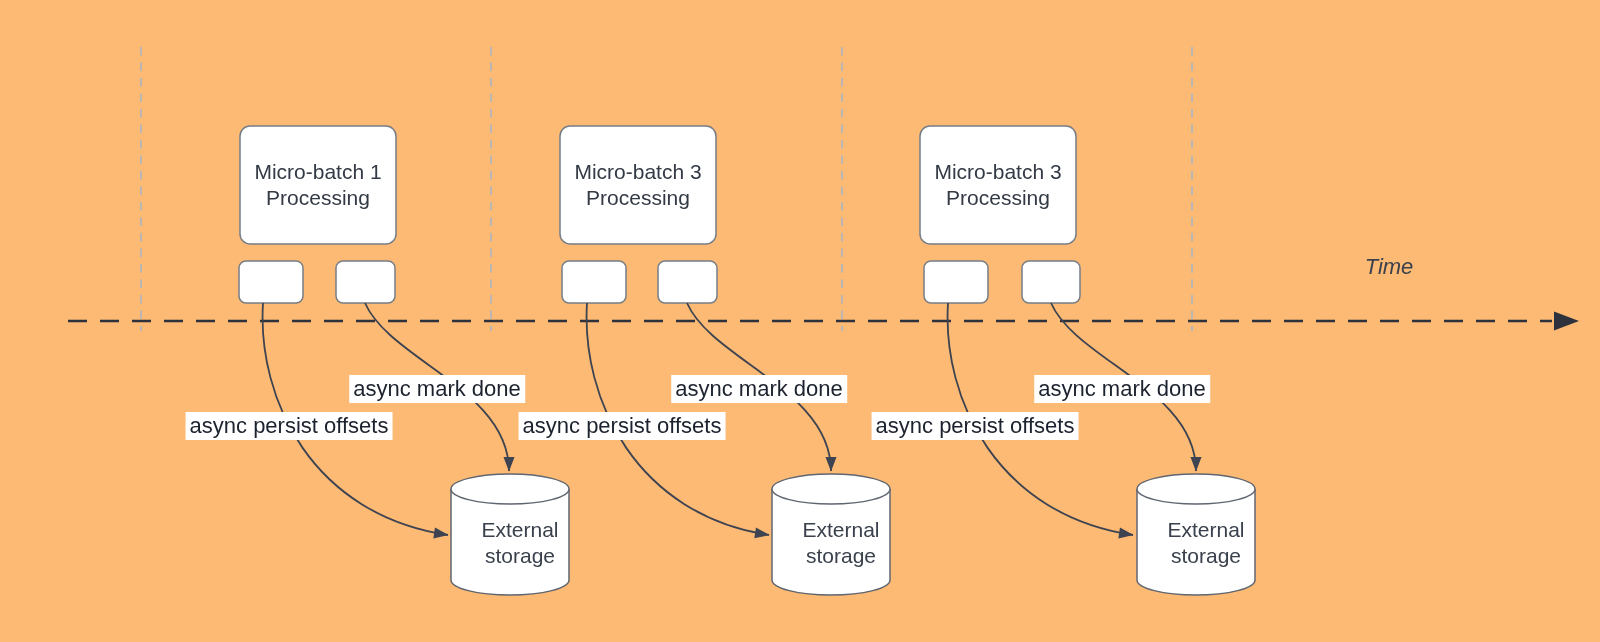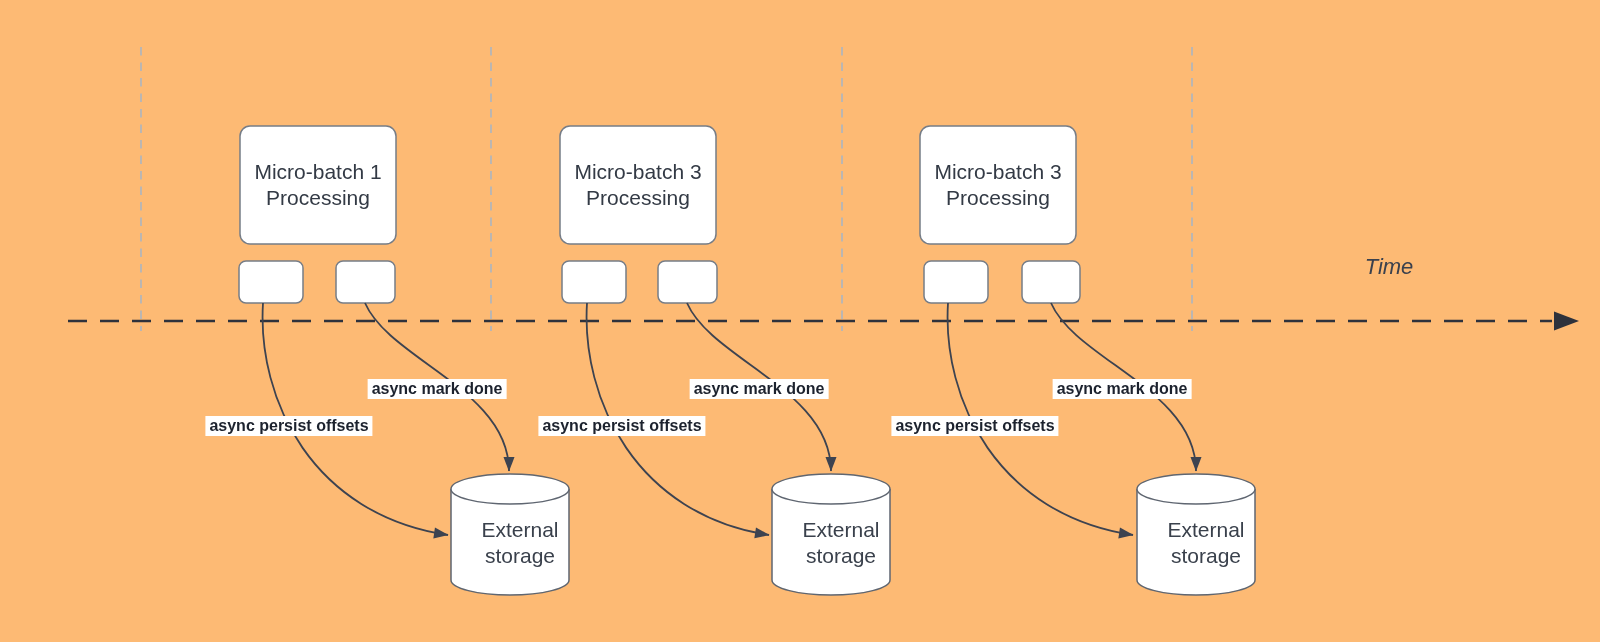--- a/index.html
+++ b/index.html
@@ -20,21 +20,21 @@
   .storage-label{
     text-align:center;
     font-size:21px;line-height:26px;color:#3a414c;
     width:140px;
   }
   .edge-label{
     position:absolute;
     transform:translate(-50%,-50%);
     background:#ffffff;
     padding:1px 4px;
-    font-size:16px;font-weight:bold;color:#1c222e;
+    font-size:22px;font-weight:normal;color:#1c222e;
     white-space:nowrap;
   }
   .time-label{
     text-align:center;
     font-size:22px;color:#3b414d;
     width:90px;
   }
 </style>
 </head>
 <body>

